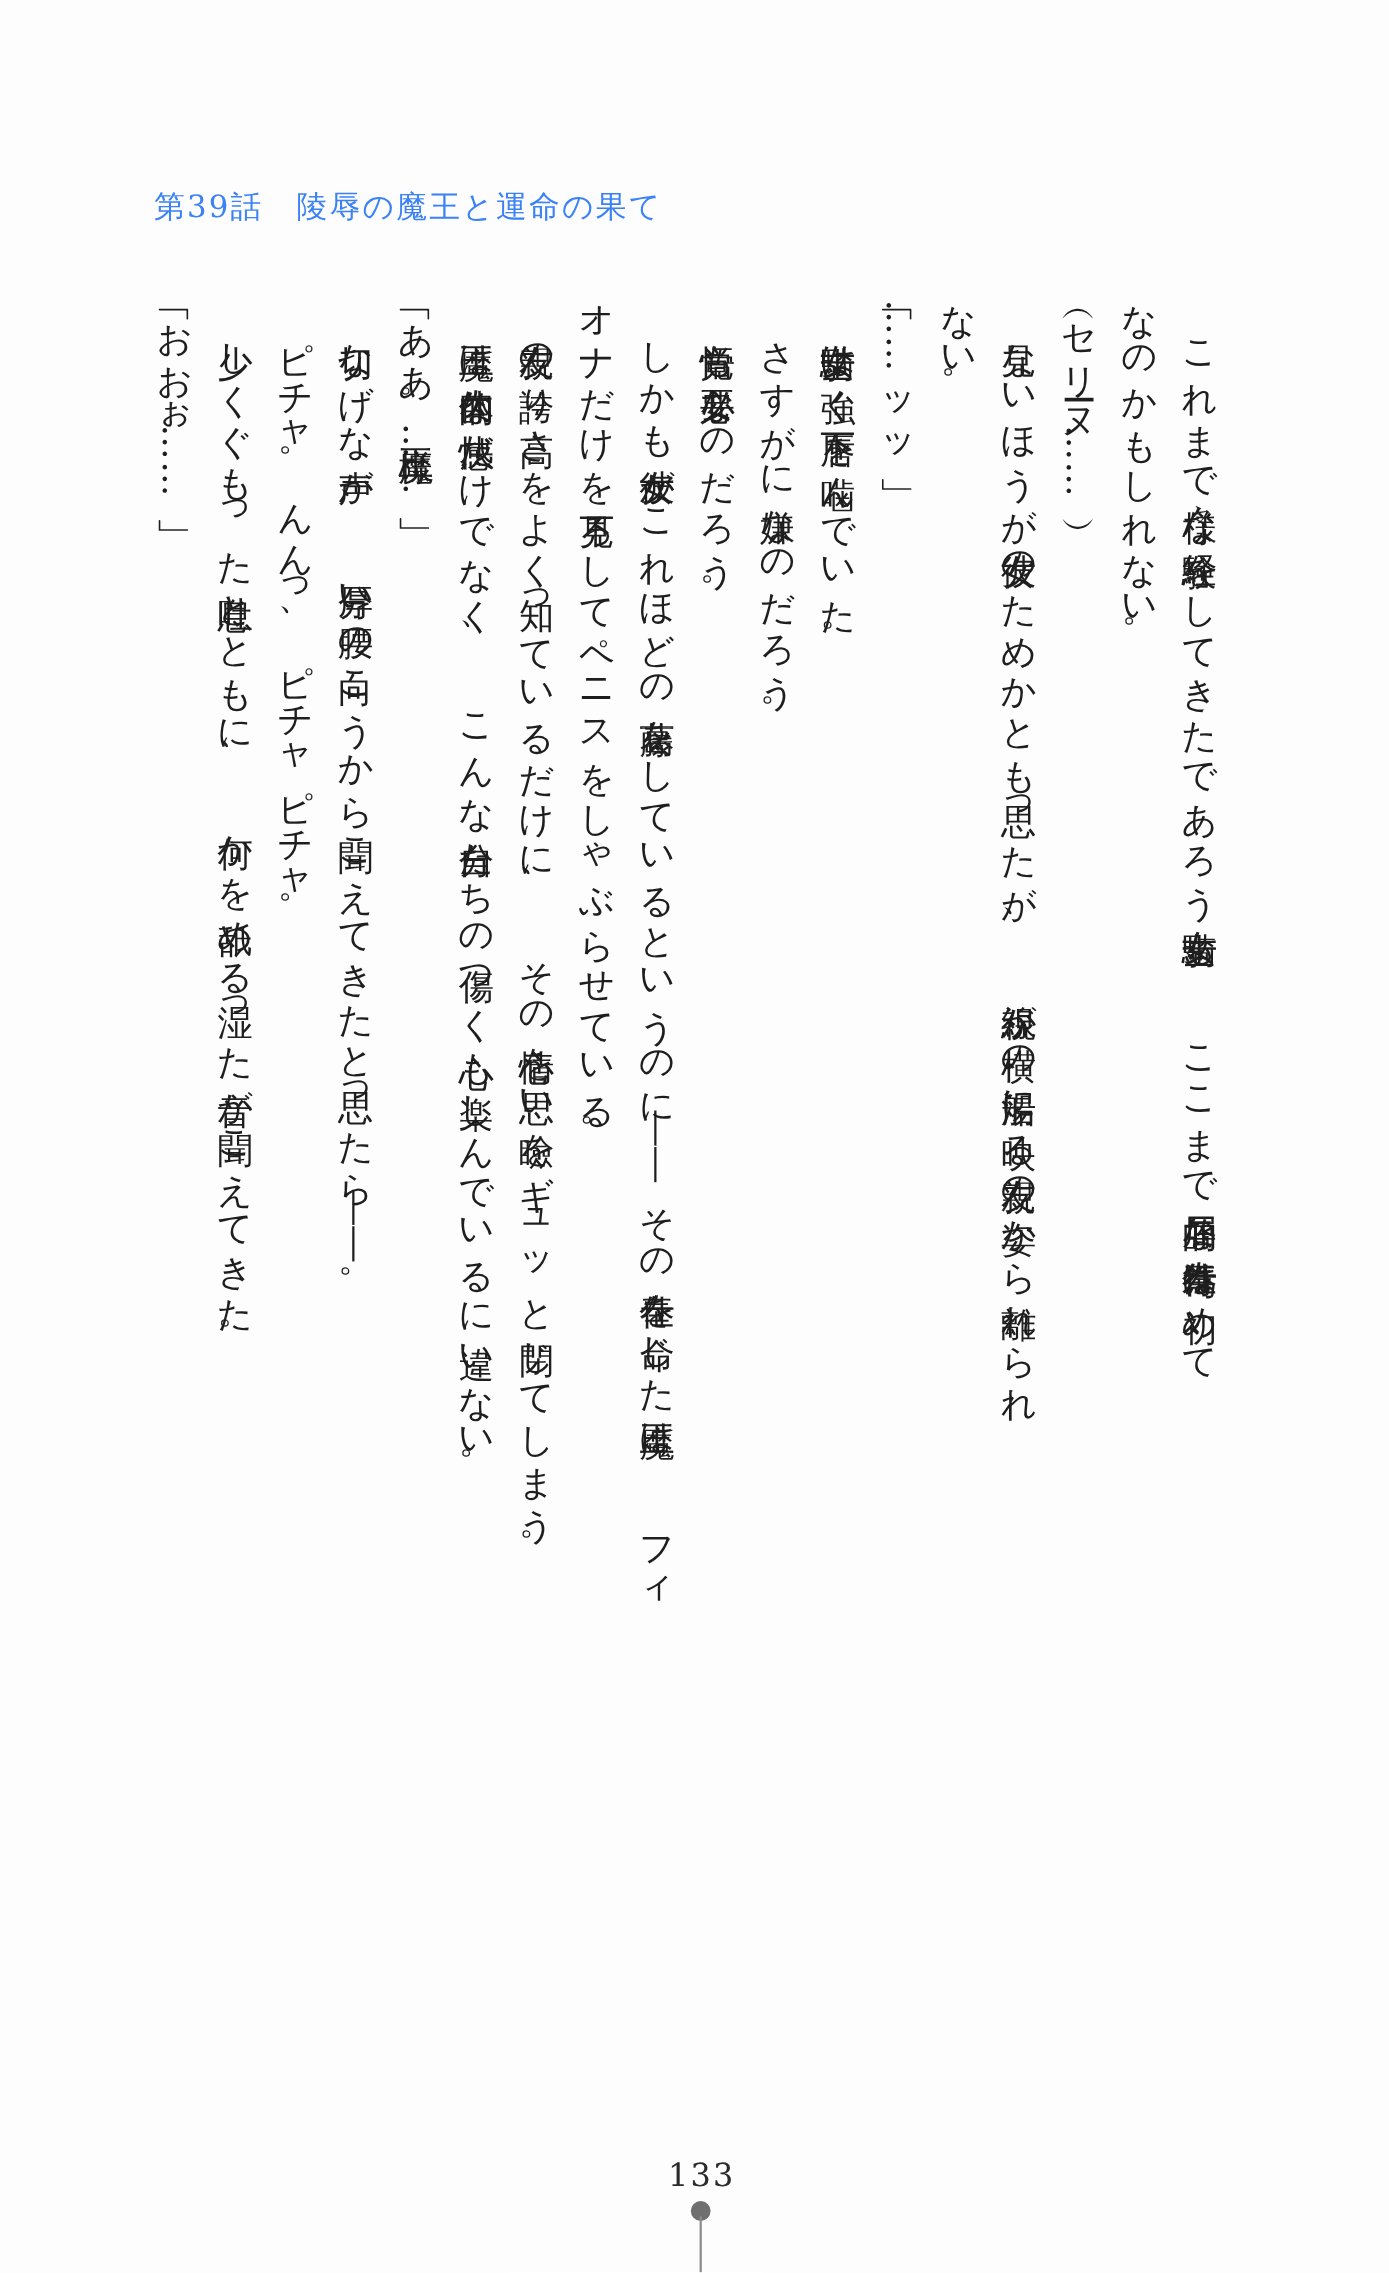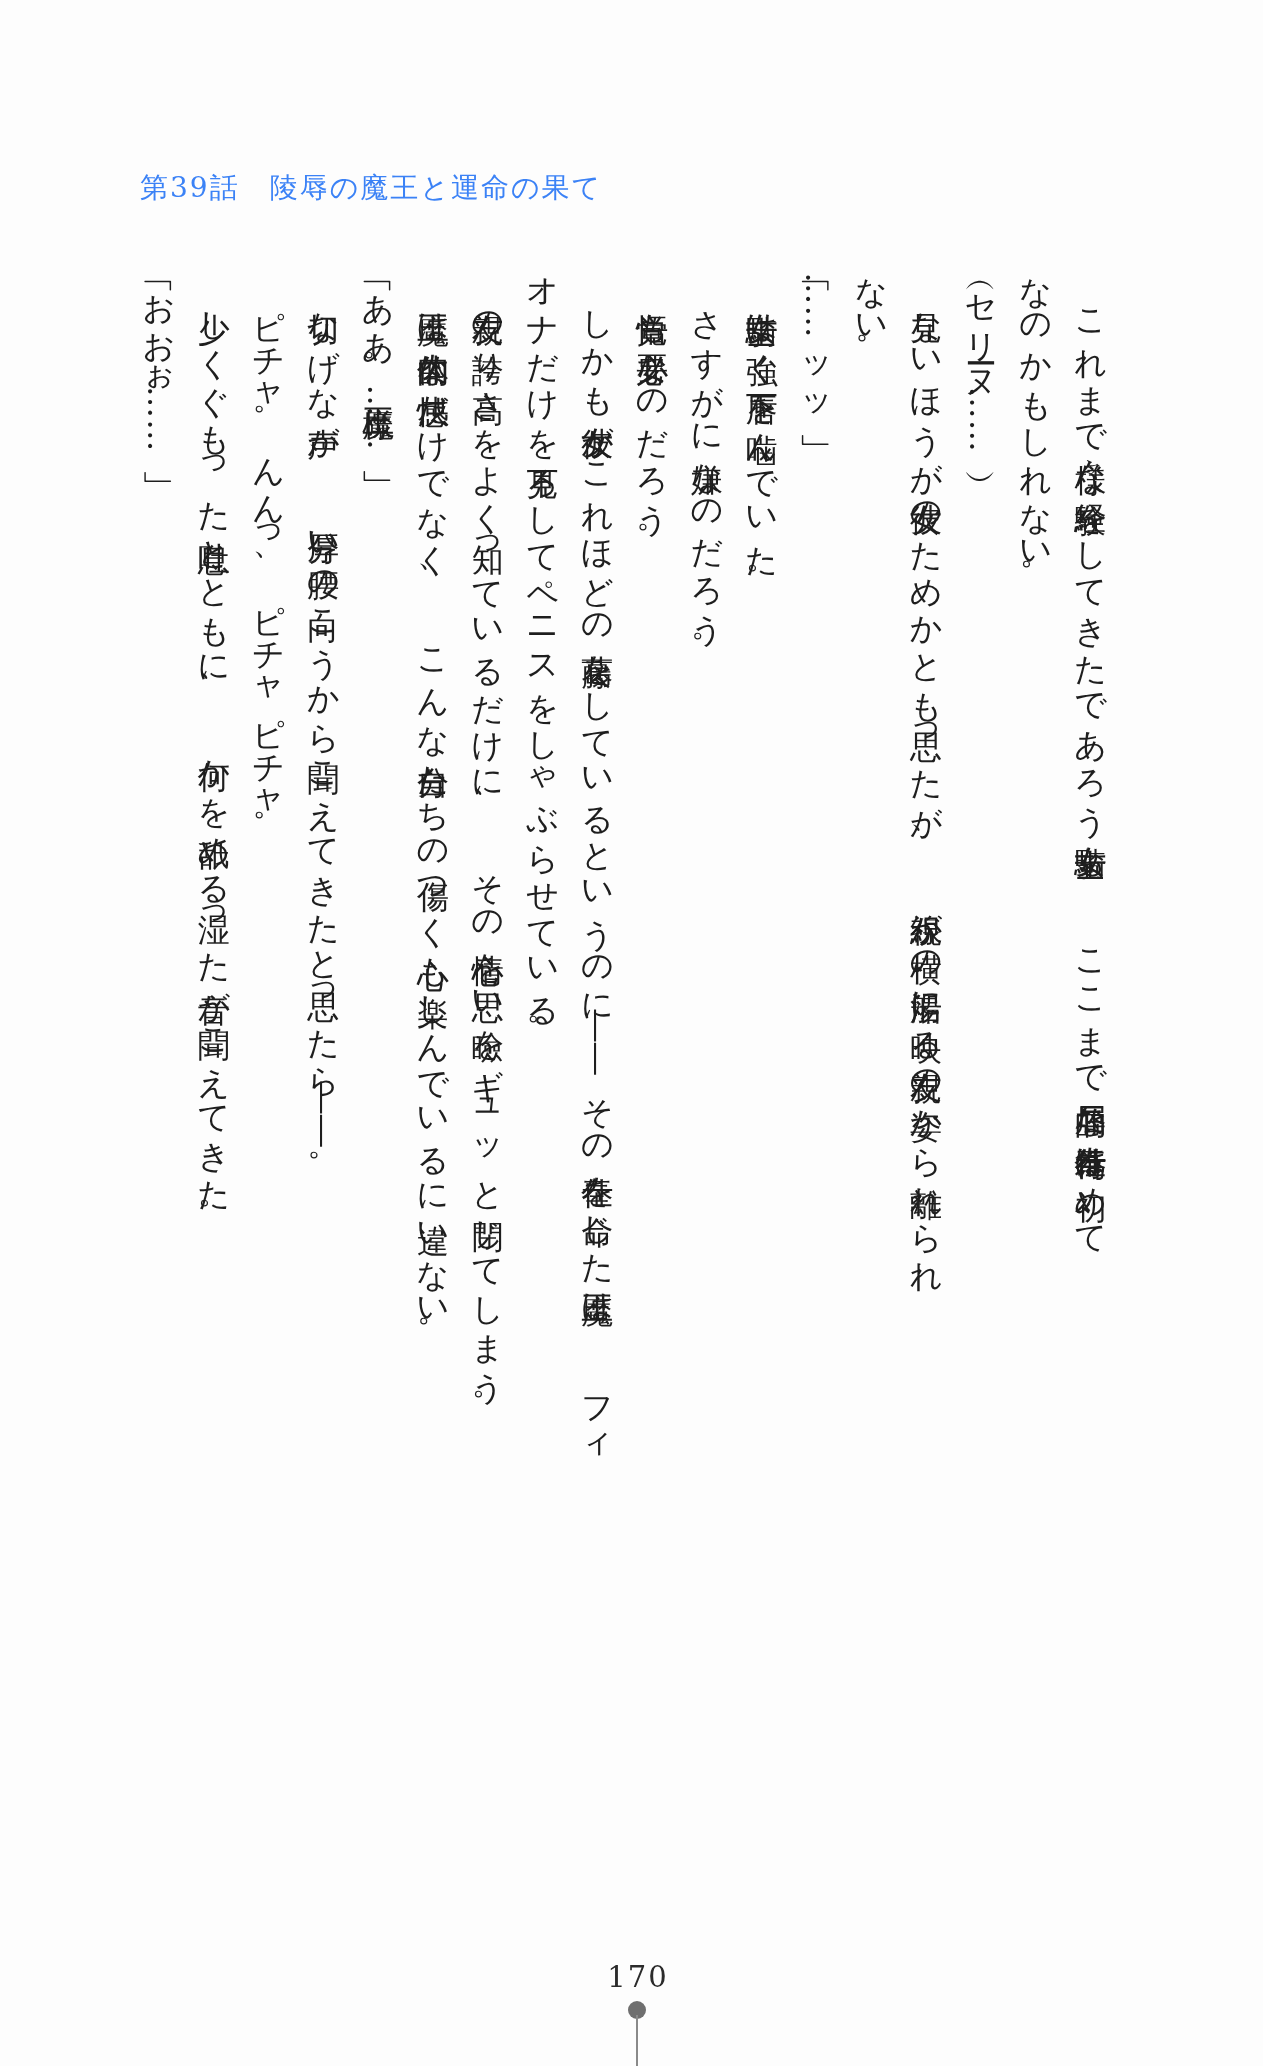--- a/index.html
+++ b/index.html
@@ -99,19 +99,19 @@
       <p>オナだけを見下ろしてペニスをしゃぶらせている。</p>
       <p>　親友の誇り高さをよく知っているだけに、　その心情を思い瞼をギュッと閉じてしまう。</p>
       <p>　魔王は肉体的な快感だけでなく、　こんな自分たちの傷つく心も楽しんでいるに違いない。</p>
       <p class="quote">「ああ。魔王様……」</p>
       <p>　切なげな声が、　分厚い腰の向こうから聞こえてきたと思ったら――。</p>
       <p>　ピチャ。んんっ、ピチャピチャ。</p>
       <p>　少しくぐもった吐息とともに、　何かを舐める湿った音が聞こえてきた。</p>
       <p class="quote">「おおぉ……」</p>
     </div>
 
-  <div class="page-number">170</div>
+  <div class="page-number">133</div>
 
   <div class="ornament-dot"></div>
 
   <div class="ornament-line"></div>
 
 </div>
 
 </body></html>

